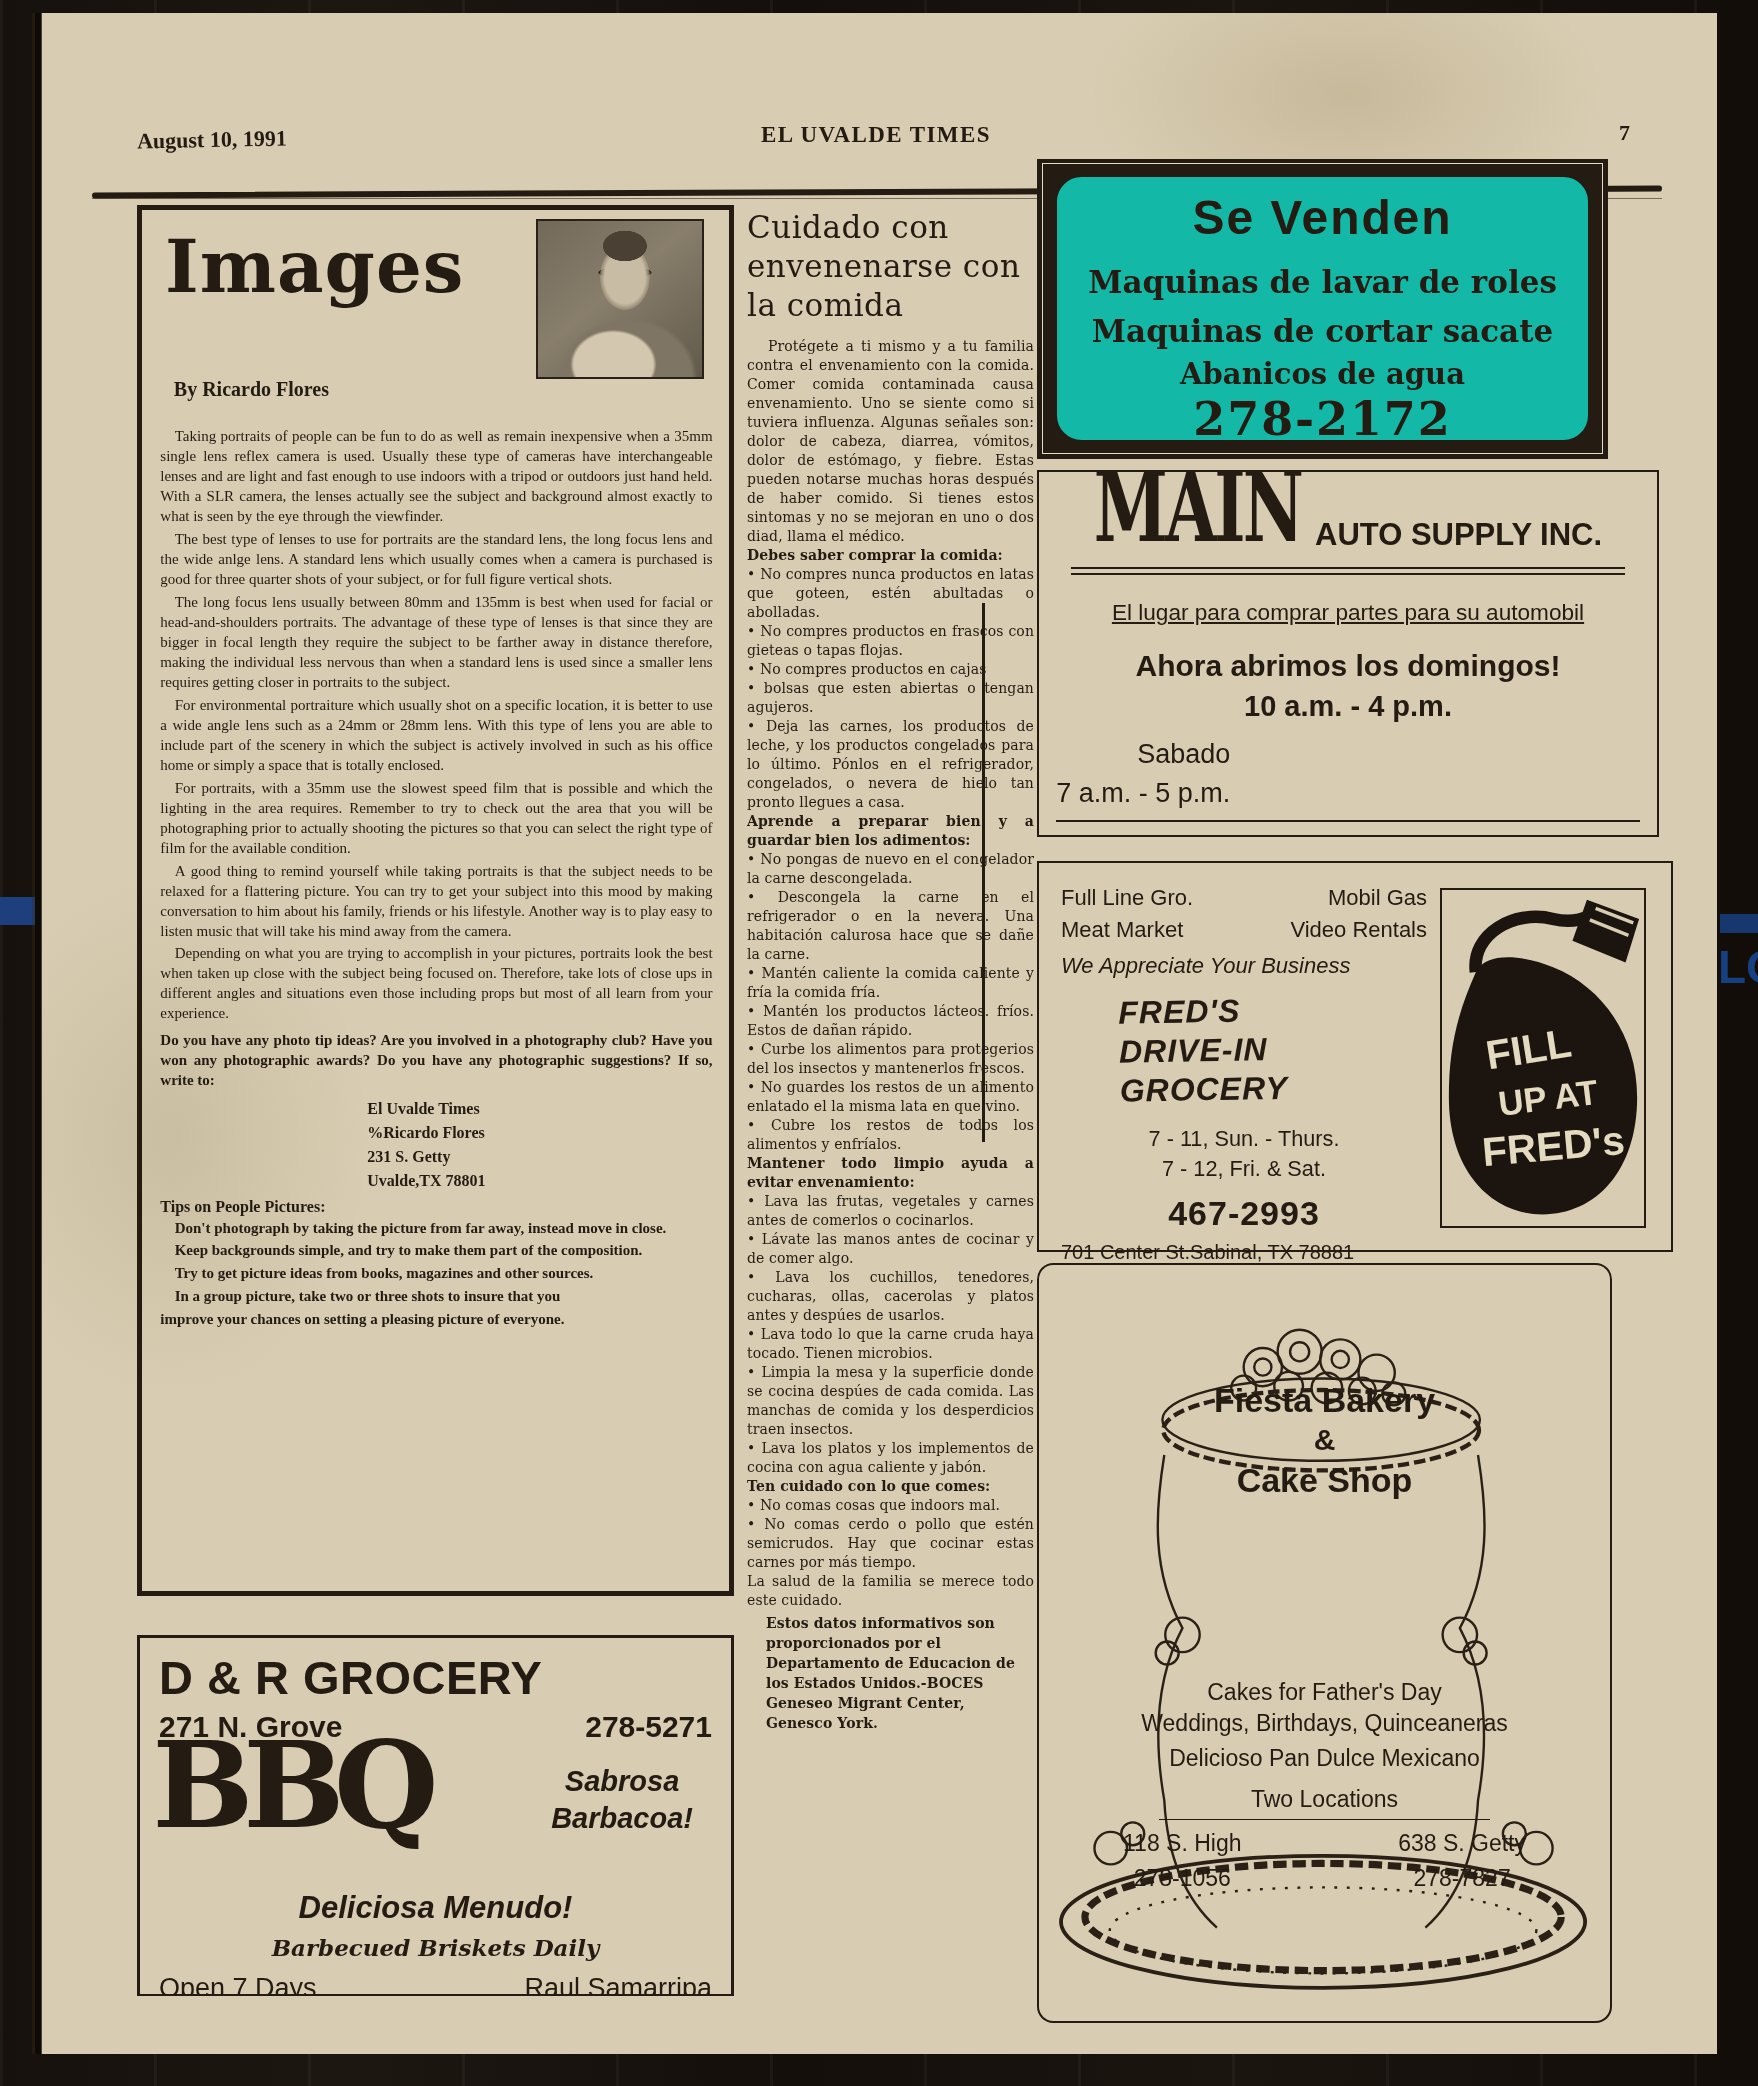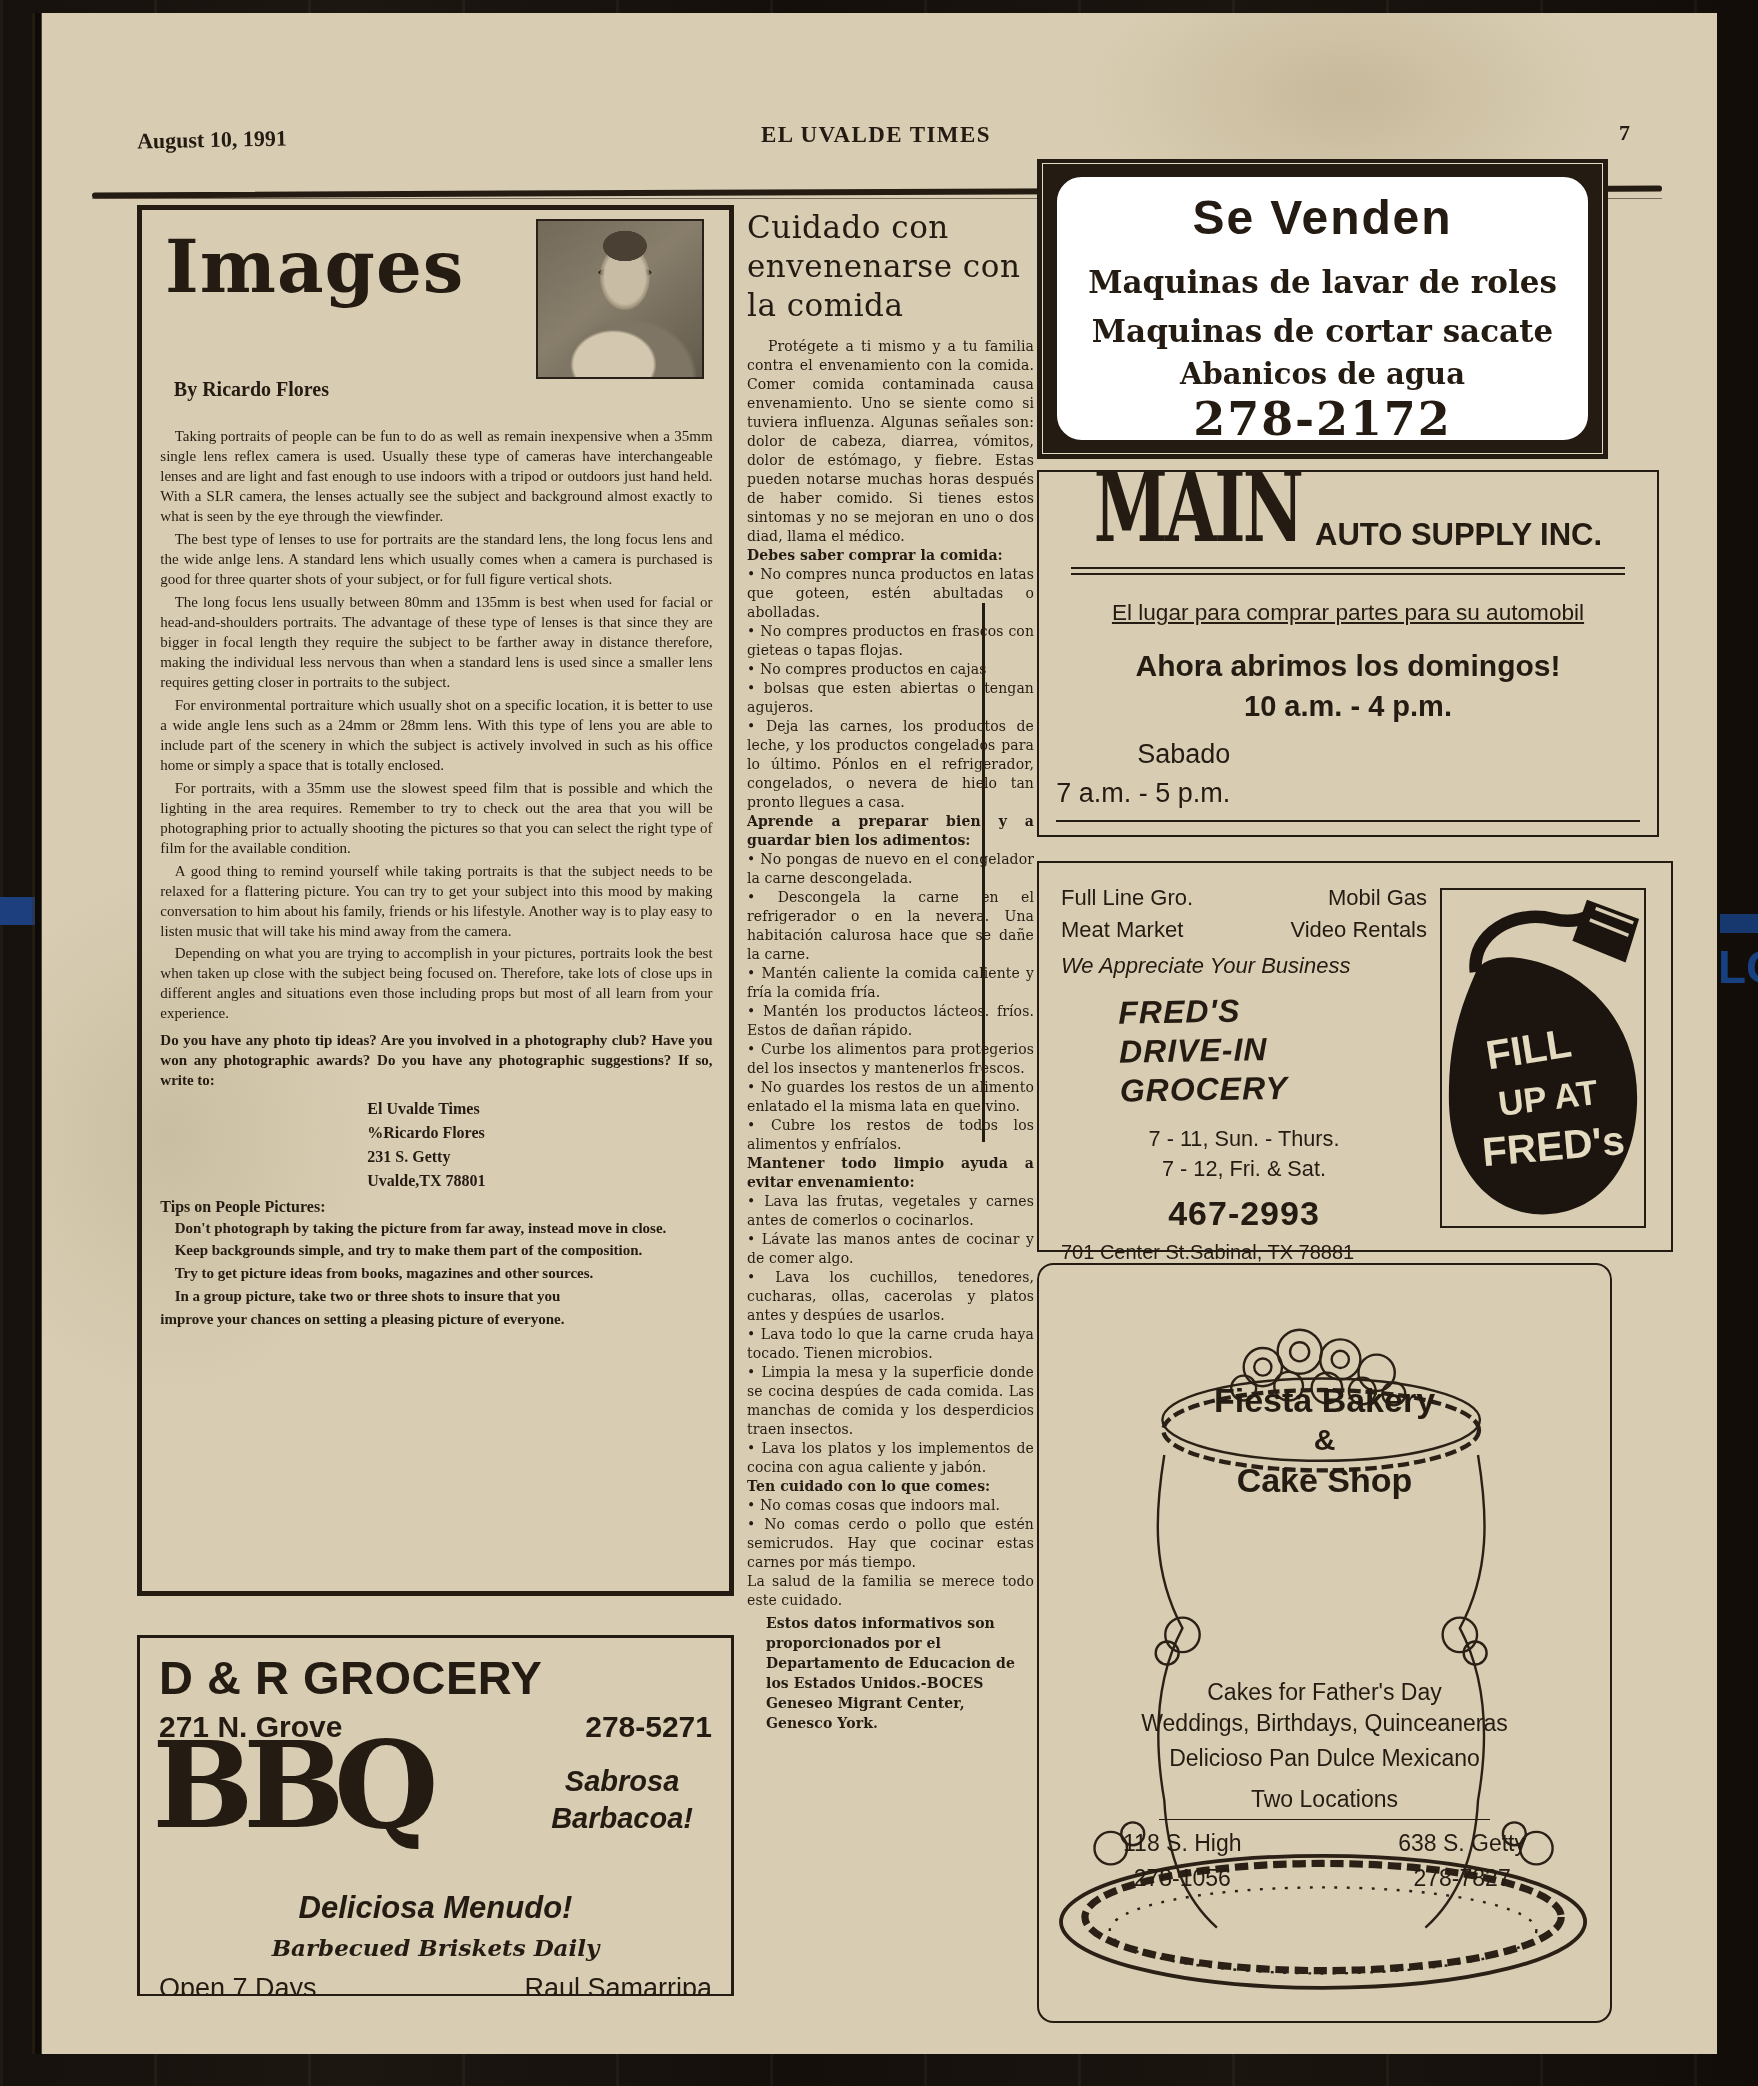--- a/index.html
+++ b/index.html
@@ -76,21 +76,21 @@
   .sp-h{font-weight:bold;}
   .sp-b::before{content:"\2022  ";}
   .sp-close{font-weight:normal;}
   .sp-credit{font-weight:bold;margin:2.9px 0 0 19px !important;text-align:left !important;line-height:20px !important;}
   .col2-rule{position:absolute;left:947px;top:590px;width:2.9px;height:539px;background:#241b12;}
 
   
   .ad-sev{position:absolute;left:1002px;top:146px;width:571px;height:300px;
     background:#241b12;padding:4.8px;box-sizing:border-box;}
   .ad-sev-mid{width:100%;height:100%;border:1.9px solid #e6dcc2;box-sizing:border-box;background:#241b12;padding:10.6px 12.5px;}
-  .ad-sev-in{width:100%;height:100%;background:#ffffff;border:2.4px solid #241b12;border-radius:26.5px;box-sizing:border-box;
+  .ad-sev-in{width:100%;height:100%;background:#14b8a6;border:2.4px solid #241b12;border-radius:26.5px;box-sizing:border-box;
     text-align:center;padding-top:13.5px;}
   .sev-title{font-family:"Liberation Sans",sans-serif;font-weight:bold;font-size:48px;letter-spacing:1.9px;}
   .sev-line{font-family:"DejaVu Serif",serif;font-weight:bold;}
   .sev-l0{font-size:31px;margin-top:19px;}
   .sev-l1{font-size:31px;margin-top:12.5px;}
   .sev-l2{font-size:29px;margin-top:7.7px;}
   .sev-phone{font-family:"DejaVu Serif",serif;font-weight:bold;font-size:46px;letter-spacing:1.9px;margin-top:1px;}
 
   .ad-main{position:absolute;left:1002px;top:457px;width:622px;height:367px;border:2.9px solid #241b12;box-sizing:border-box;
     padding:11.6px 17.3px;overflow:hidden;}

